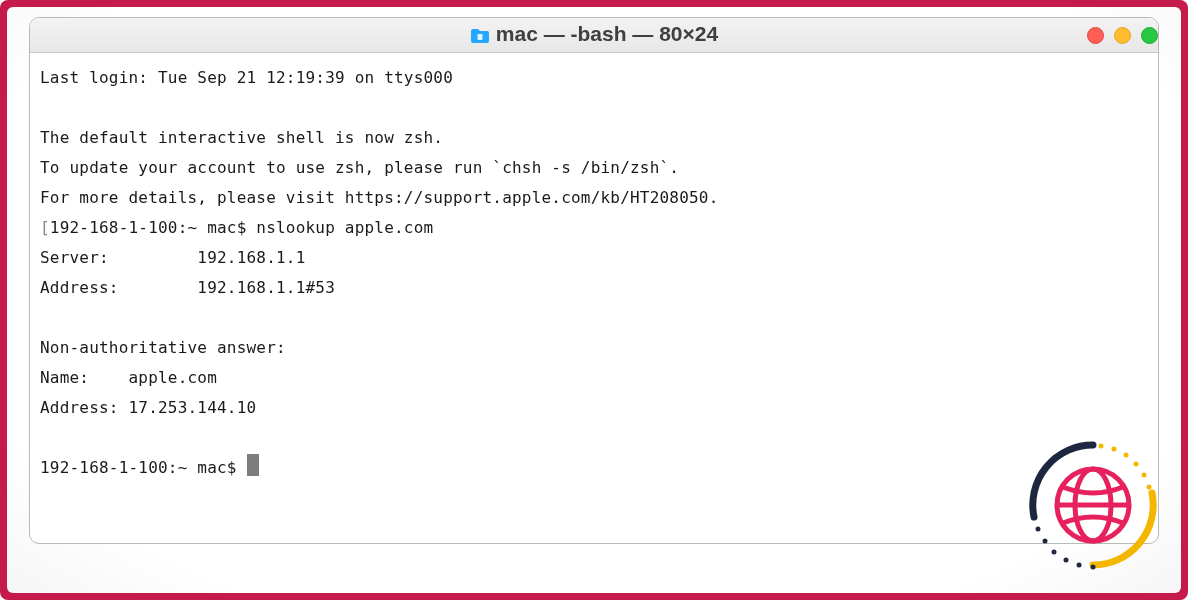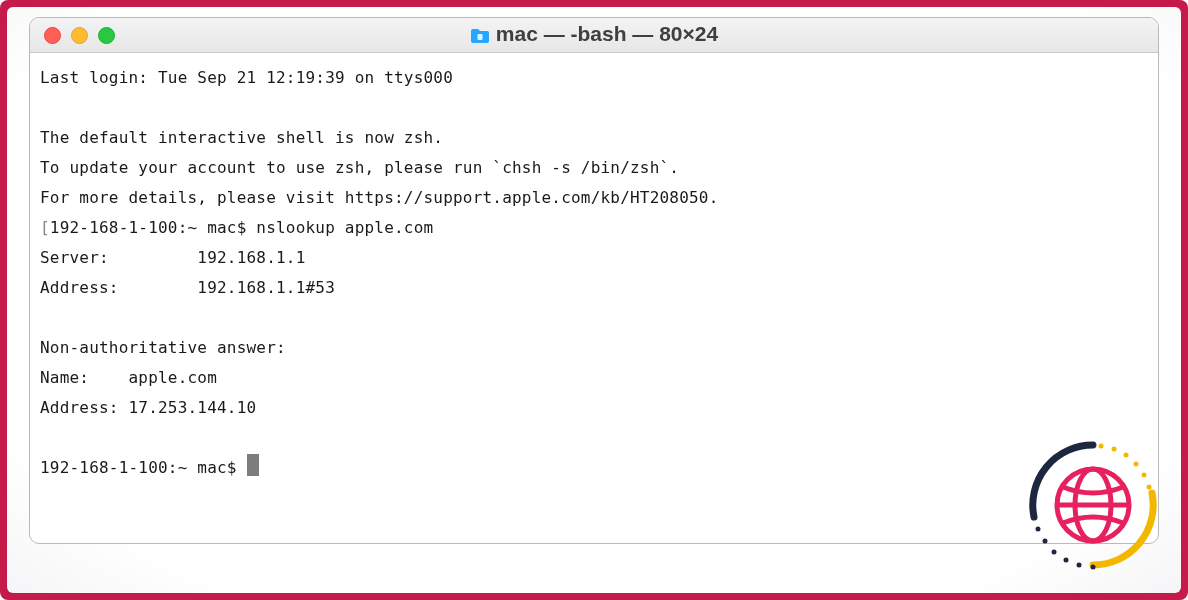--- a/index.html
+++ b/index.html
@@ -1,20 +1,20 @@
 <!DOCTYPE html>
 <html><head>
 <meta charset="utf-8">
 <style>
   html,body{margin:0;padding:0;width:1188px;height:600px;overflow:hidden;font-family:"SF Mono","Menlo","Consolas",monospace;}
   .outer-frame{position:absolute;inset:0;background:#c41b4a;border-radius:8px;}
   .inner-panel{position:absolute;top:7px;left:7px;right:7px;bottom:7px;background:#fff;border-radius:6px;
     background:radial-gradient(ellipse 110% 130% at 50% 45%,#fff 50%,#e9e9ee 78%,#cfcfd6 100%);}
   .window{position:absolute;top:10px;left:22px;right:22px;border:1px solid #b9b9b9;border-radius:10px;overflow:hidden;background:#fff;}
-  .titlebar{height:34px;background:linear-gradient(#f3f3f3,#e7e7e7);border-bottom:1px solid #c8c8c8;display:flex;align-items:center;position:relative;}
+  .titlebar{height:34px;background:linear-gradient(#f3f3f3,#e7e7e7);border-bottom:1px solid #c8c8c8;display:flex;align-items:center;position:relative;justify-content:flex-end;}
   .traffic{display:flex;gap:10px;margin-left:14px;}
   .dot{width:15px;height:15px;border-radius:50%;}
   .dot.red{background:#ff5f57;border:1px solid #e24640;}
   .dot.yellow{background:#febc2e;border:1px solid #e0a528;}
   .dot.green{background:#28c840;border:1px solid #23aa37;}
   .title-center{position:absolute;left:0;right:0;text-align:center;font:600 21px -apple-system,Helvetica,Arial,sans-serif;color:#3f3f3f;pointer-events:none;}
   .folder-icon{display:inline-block;vertical-align:-3px;margin-right:6px;}
   .term{padding:10px 10px 60px 10px;font-size:16px;line-height:30px;color:#1a1a1a;white-space:pre;letter-spacing:0.2px;}
   .cursor{display:inline-block;width:12px;height:22px;background:#7d7d7d;vertical-align:-3px;}
   .bracket{color:#888;}

